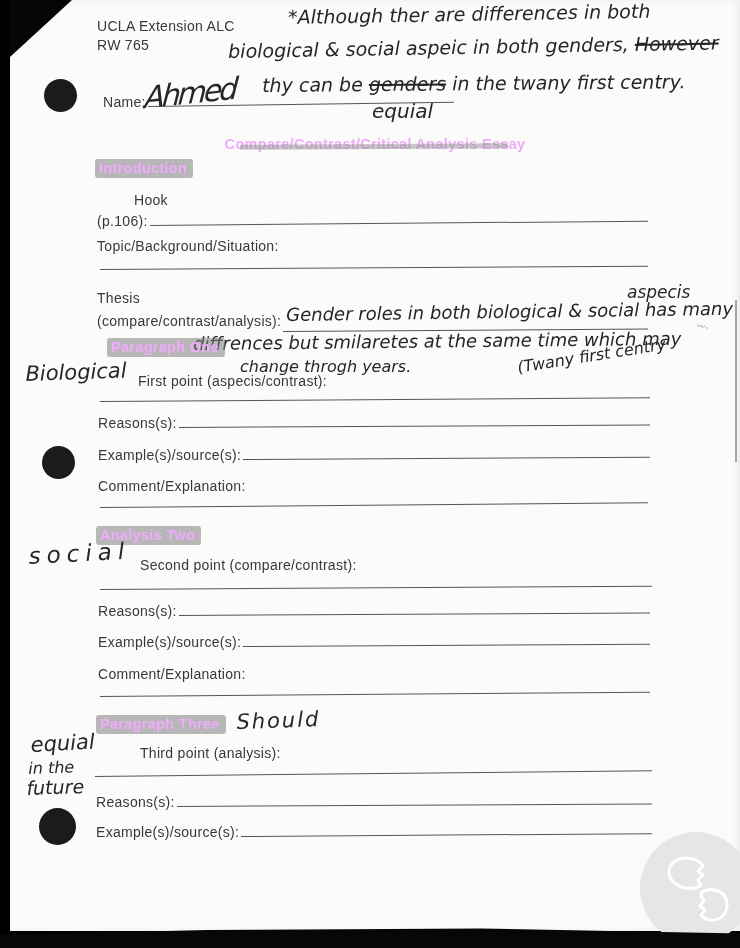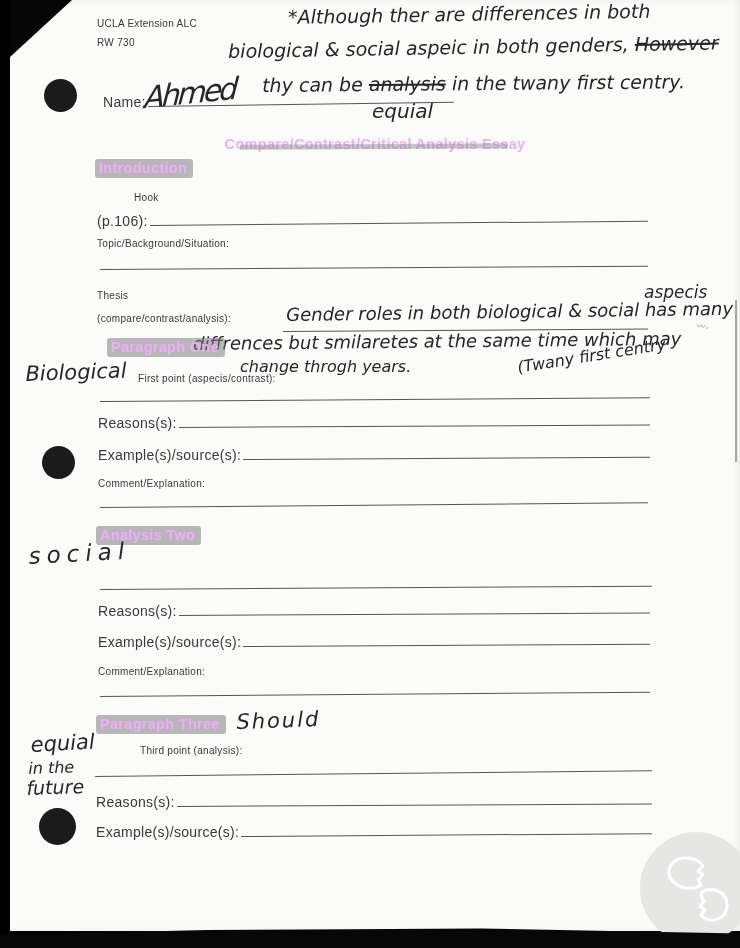--- a/index.html
+++ b/index.html
@@ -6,21 +6,21 @@
   body{width:740px;height:948px;background:#000;position:relative;overflow:hidden;
        font-family:"Liberation Sans", sans-serif;}
   .page{position:absolute;inset:0;width:740px;height:948px;}
   .paper{position:absolute;left:10px;top:0;right:0;bottom:17px;background:#fbfbfa;
          box-shadow:inset -3px 0 6px rgba(0,0,0,0.06);}
   .corner-fold{position:absolute;left:10px;top:0;width:62px;height:57px;background:#060606;
          clip-path:polygon(0 0,100% 0,0 100%);}
   .bottom-bar{position:absolute;left:0;bottom:0;width:740px;height:20px;background:#070707;
          clip-path:polygon(0 35%,28% 10%,65% 2%,100% 28%,100% 100%,0 100%);}
   .hole{position:absolute;border-radius:50%;background:#1b1b1b;}
-  .p{position:absolute;color:#383838;font-size:10px;letter-spacing:0.3px;white-space:nowrap;}
+  .p{position:absolute;color:#383838;font-size:14px;letter-spacing:0.3px;white-space:nowrap;}
   .bold{font-weight:bold;color:#f0abfc;font-size:14.5px;}
   .hl{background:rgba(128,128,128,0.55);padding:1px 6px 2px 4px;border-radius:3px;}
   .frow{position:absolute;display:flex;align-items:flex-end;}
   .frow .lbl{color:#383838;font-size:14px;letter-spacing:0.3px;white-space:nowrap;}
   .fl{flex:1;border-bottom:1.45px solid #555;margin:0 0 3px 2px;transform-origin:left bottom;}
   .sline{position:absolute;border-top:1.45px solid #555;transform-origin:left top;}
   .hw{position:absolute;font-family:"DejaVu Sans", sans-serif;font-style:italic;
       color:#262626;white-space:nowrap;transform-origin:left top;}
   .struck{text-decoration:line-through;text-decoration-thickness:2px;}
   .title-strike{position:absolute;background:rgba(145,145,145,0.5);}
@@ -34,30 +34,30 @@
 <div class="page">
 
   <div class="paper"></div>
   <div class="corner-fold"></div>
 
   <div class="hole" style="left:44px;top:79px;width:33px;height:33px;"></div>
   <div class="hole" style="left:42px;top:446px;width:33px;height:33px;"></div>
   <div class="hole" style="left:39px;top:808px;width:37px;height:37px;"></div>
 
   <div class="p" style="left:97px;top:18px;">UCLA Extension ALC</div>
-  <div class="p" style="left:97px;top:37px;">RW 730</div>
+  <div class="p" style="left:97px;top:37px;">RW 765</div>
 
   <div class="hw" style="left:288px;top:6px;font-size:19px;transform:rotate(-1deg);">*Although ther are differences in both</div>
   <div class="hw" style="left:228px;top:40px;font-size:19px;transform:rotate(-1deg);">
     <span>biological &amp; social aspeic in both genders,</span>
     <span class="struck">However</span>
   </div>
   <div class="hw" style="left:262px;top:74px;font-size:19px;transform:rotate(-0.5deg);">
     <span>thy can be</span>
-    <span class="struck">analysis</span>
+    <span class="struck">genders</span>
     <span>in the twany first centry.</span>
   </div>
   <div class="hw" style="left:372px;top:99px;font-size:20px;">equial</div>
 
   <div class="frow" style="left:103px;top:94px;width:351px;">
     <span class="lbl">Name:</span>
     <span class="fl" style="transform:rotate(-0.8deg);"></span>
   </div>
   <div class="hw" style="left:146px;top:80px;font-size:30px;letter-spacing:-3px;transform:rotate(-6deg) skewX(-10deg);">Ahmed</div>
 
@@ -73,21 +73,21 @@
     <span class="fl" style="transform:rotate(-0.5deg);"></span>
   </div>
 
   <div class="p" style="left:97px;top:238px;">Topic/Background/Situation:</div>
   <div class="sline" style="left:100px;top:269px;width:548px;transform:rotate(-0.35deg);"></div>
 
   <div class="p" style="left:97px;top:290px;">Thesis</div>
   <div class="p" style="left:97px;top:313px;">(compare/contrast/analysis):</div>
   <div class="sline" style="left:283px;top:331px;width:365px;transform:rotate(-0.4deg);"></div>
 
-  <div class="hw" style="left:644px;top:282px;font-size:17px;">aspecis</div>
+  <div class="hw" style="left:627px;top:282px;font-size:17px;">aspecis</div>
   <div class="hw" style="left:286px;top:304px;font-size:18px;transform:rotate(-0.8deg);">Gender roles in both biological &amp; social has many</div>
   <div class="hw" style="left:193px;top:333px;font-size:18px;transform:rotate(-0.6deg);">diffrences but smilaretes at the same time which may</div>
   <div class="hw" style="left:240px;top:357px;font-size:16px;">change throgh years.</div>
   <div class="hw" style="left:516px;top:358px;font-size:16px;transform:rotate(-9deg);">(Twany first centry</div>
 
   <div class="p bold" style="left:95px;top:339px;margin-left:12px;">
     <span class="hl">Paragraph One</span>
   </div>
   <div class="hw" style="left:25px;top:362px;font-size:21px;transform:rotate(-2deg);">Biological</div>
   <div class="p" style="left:138px;top:373px;">First point (aspecis/contrast):</div>
@@ -101,20 +101,21 @@
     <span class="lbl">Example(s)/source(s):</span>
     <span class="fl" style="transform:rotate(-0.3deg);"></span>
   </div>
   <div class="p" style="left:98px;top:478px;">Comment/Explanation:</div>
   <div class="sline" style="left:100px;top:507px;width:548px;transform:rotate(-0.5deg);"></div>
 
   <div class="p bold" style="left:96px;top:527px;">
     <span class="hl">Analysis Two</span>
   </div>
   <div class="hw" style="left:28px;top:543px;font-size:23px;letter-spacing:6px;transform:rotate(-3deg);">social</div>
+  <div class="p" style="left:140px;top:557px;">Second point (compare/contrast):</div>
   <div class="sline" style="left:100px;top:589px;width:552px;transform:rotate(-0.35deg);"></div>
 
   <div class="frow" style="left:98px;top:603px;width:552px;">
     <span class="lbl">Reasons(s):</span>
     <span class="fl" style="transform:rotate(-0.3deg);"></span>
   </div>
   <div class="frow" style="left:98px;top:634px;width:552px;">
     <span class="lbl">Example(s)/source(s):</span>
     <span class="fl" style="transform:rotate(-0.3deg);"></span>
   </div>

